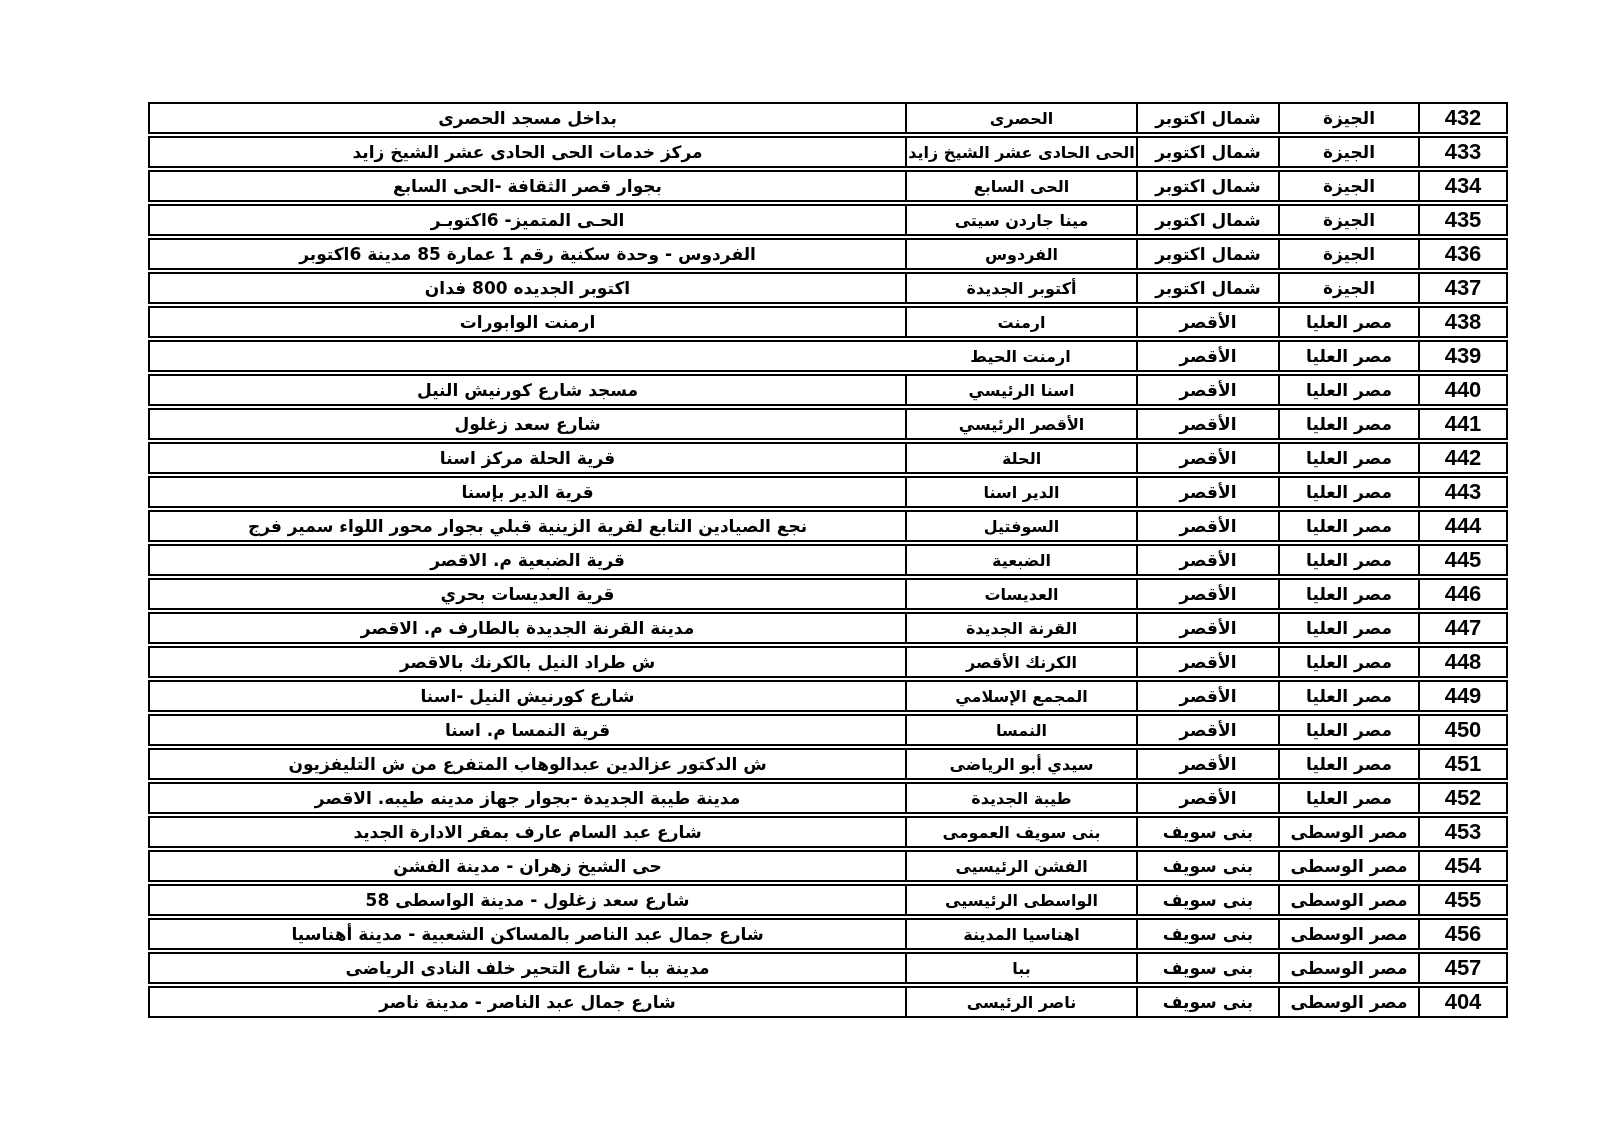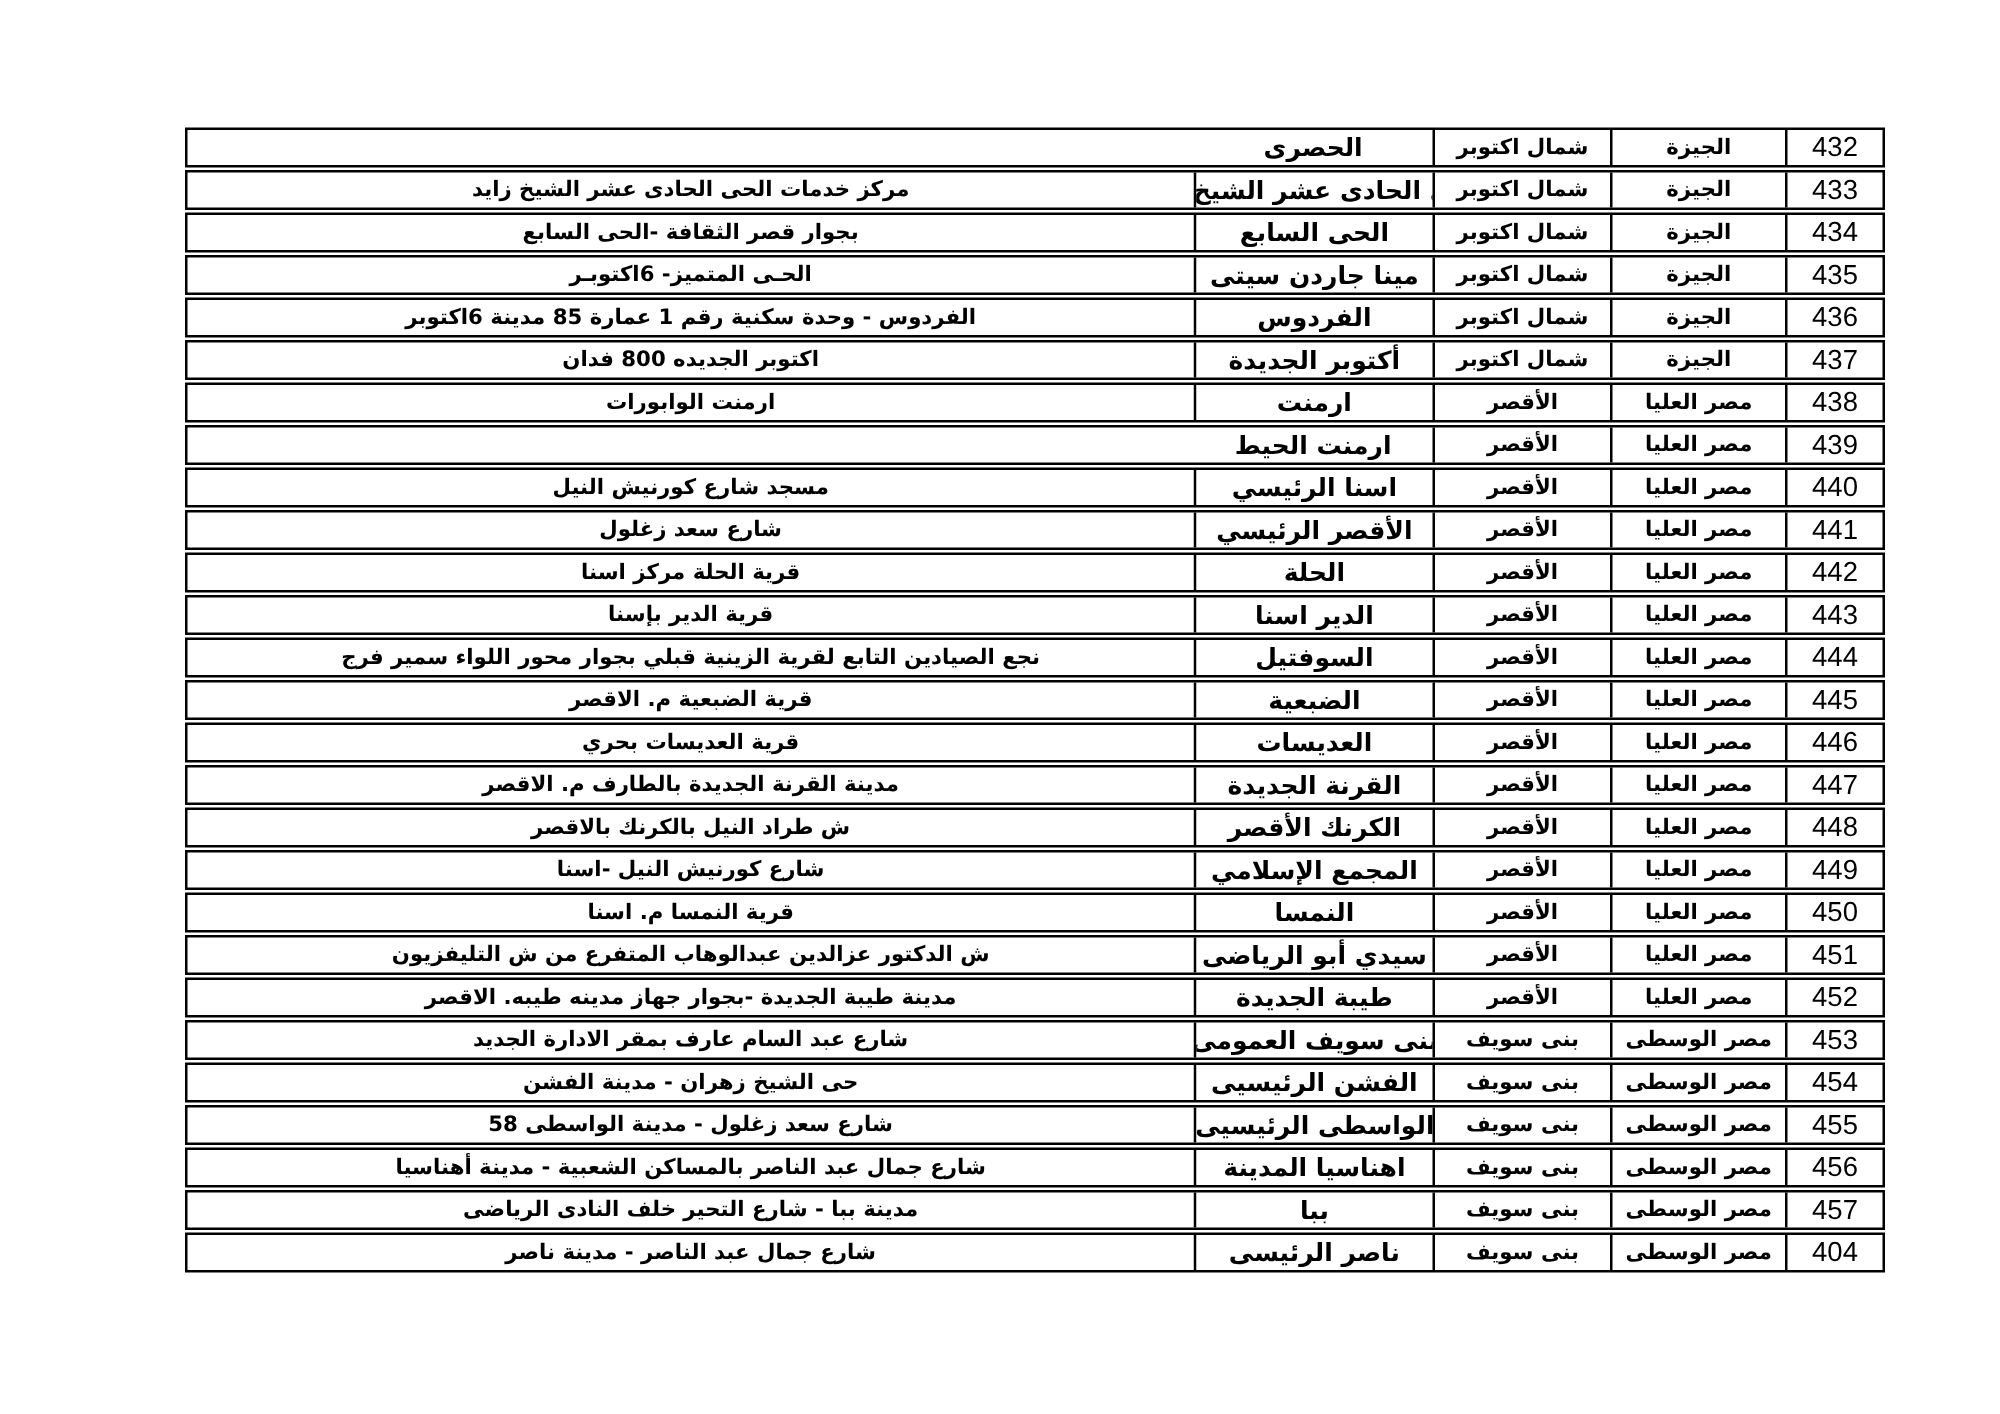--- a/index.html
+++ b/index.html
@@ -35,41 +35,42 @@
     font-family:"DejaVu Sans",sans-serif;
     font-weight:bold;
     font-size:17px;
     color:#000;
     white-space:nowrap;
     overflow:hidden;
     direction:rtl;
   }
   .cell:last-child{border-left:none;}
   .c-number{
-    width:78px;
+    width:88px;
     font-family:"Liberation Sans",sans-serif;
-    font-weight:400;
+    font-weight:700;
     font-size:22px;
     direction:ltr;
   }
   .c-region{width:140px;}
   .c-governorate{width:142px;}
-  .c-branch{width:191px;font-size:20px;}
+  .c-branch{width:231px;font-size:16px;}
   .c-address{flex:1;}
 </style>
 </head>
 <body>
 
 <div class="page">
   <div class="branch-table">
       <div class="row">
         <div class="cell c-number">432</div>
         <div class="cell c-region">الجيزة</div>
         <div class="cell c-governorate">شمال اكتوبر</div>
         <div class="cell c-branch">الحصرى</div>
+        <div class="cell c-address">بداخل مسجد الحصرى</div>
       </div>
       <div class="row">
         <div class="cell c-number">433</div>
         <div class="cell c-region">الجيزة</div>
         <div class="cell c-governorate">شمال اكتوبر</div>
         <div class="cell c-branch">الحى الحادى عشر الشيخ زايد</div>
         <div class="cell c-address">مركز خدمات الحى الحادى عشر الشيخ زايد</div>
       </div>
       <div class="row">
         <div class="cell c-number">434</div>

